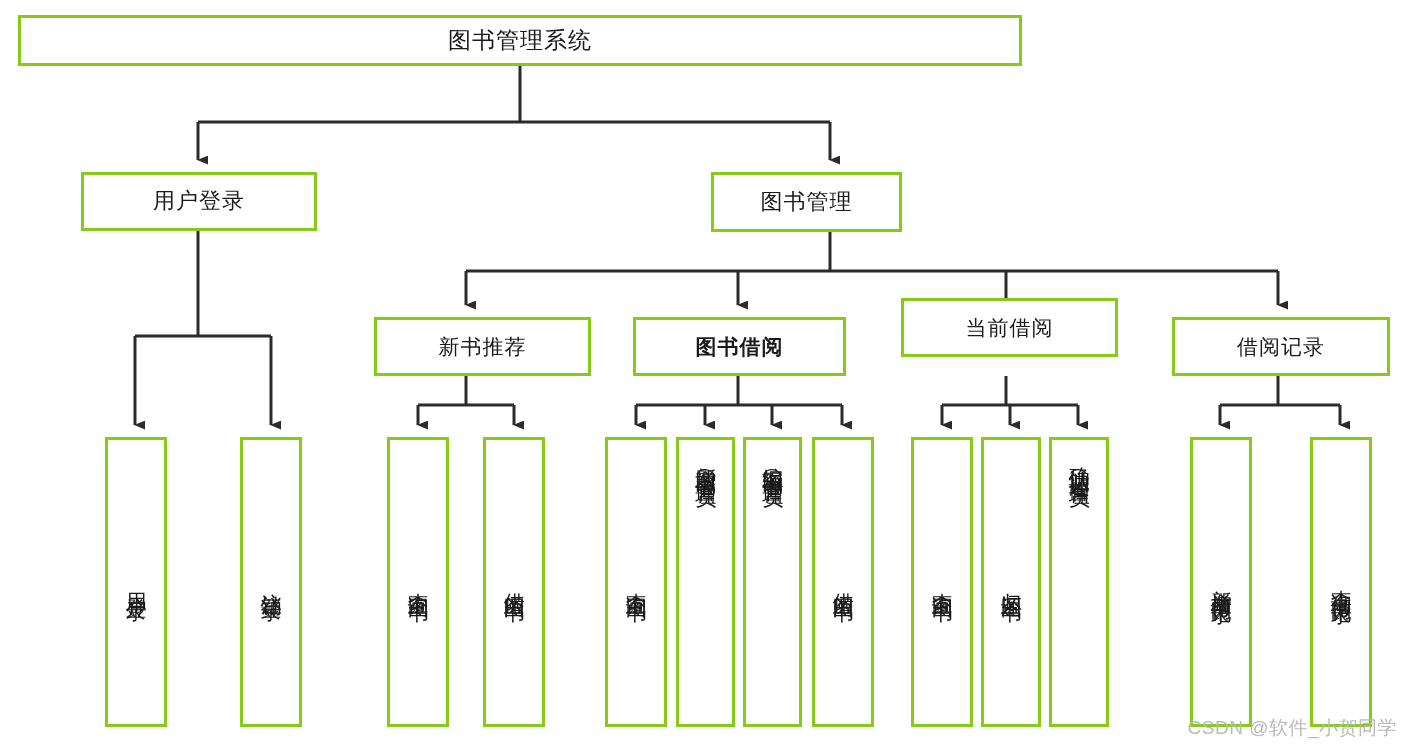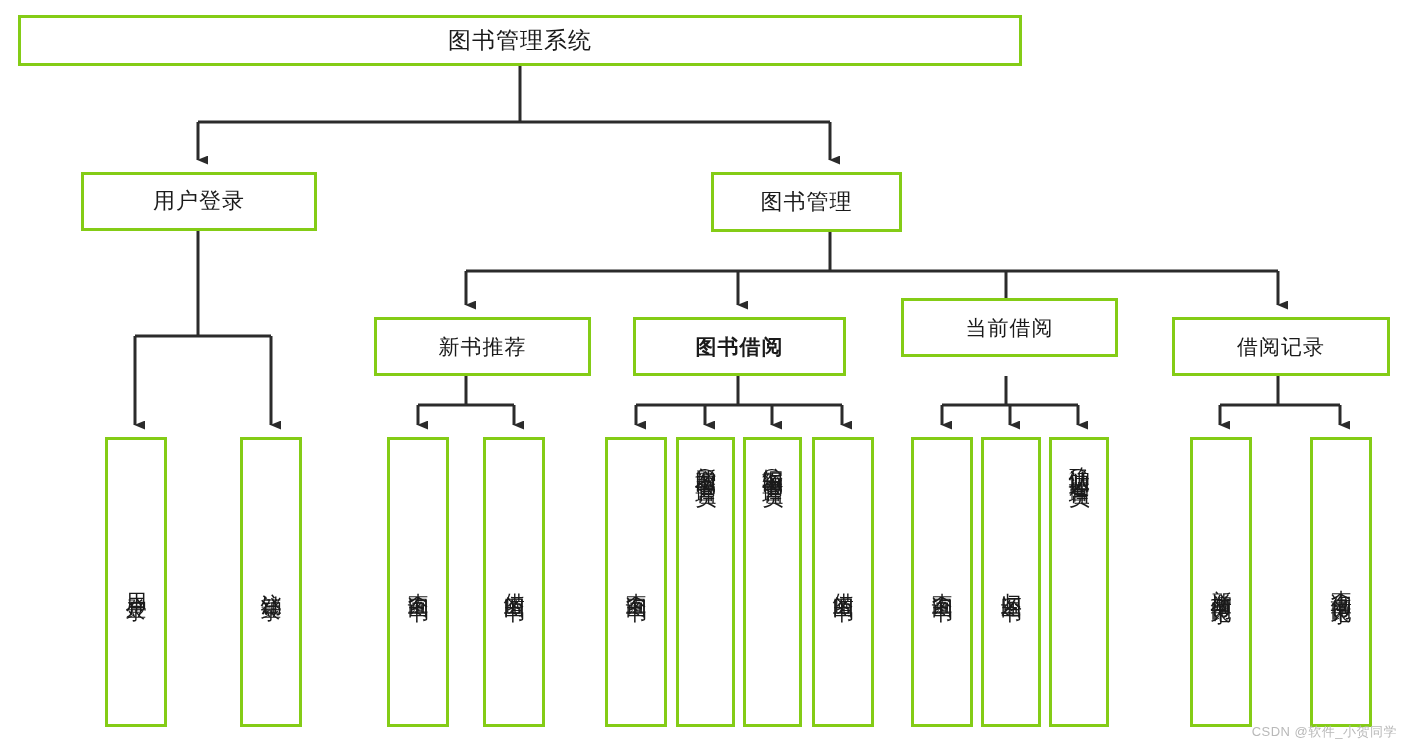--- a/index.html
+++ b/index.html
@@ -65,21 +65,21 @@
     padding-top: 10px;
   }
   .node.leaf.short {
     align-items: center;
     padding-top: 0;
   }
   #watermark {
     position: absolute;
     right: 8px;
     bottom: 6px;
-    font-size: 13px;
+    font-size: 19px;
     color: #b9b9b9;
     z-index: 3;
     white-space: nowrap;
     letter-spacing: 0.5px;
   }
 </style>
 </head>
 <body>
 
 <div id="diagram-root">

